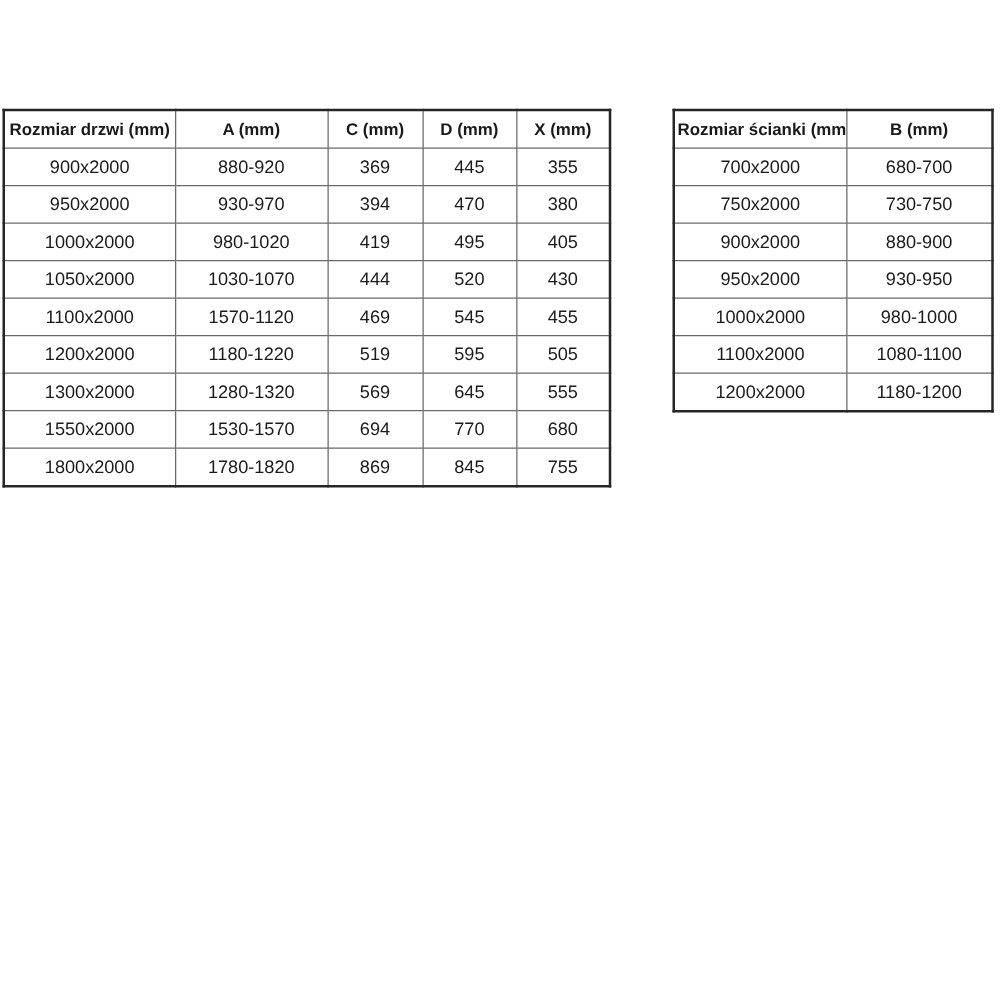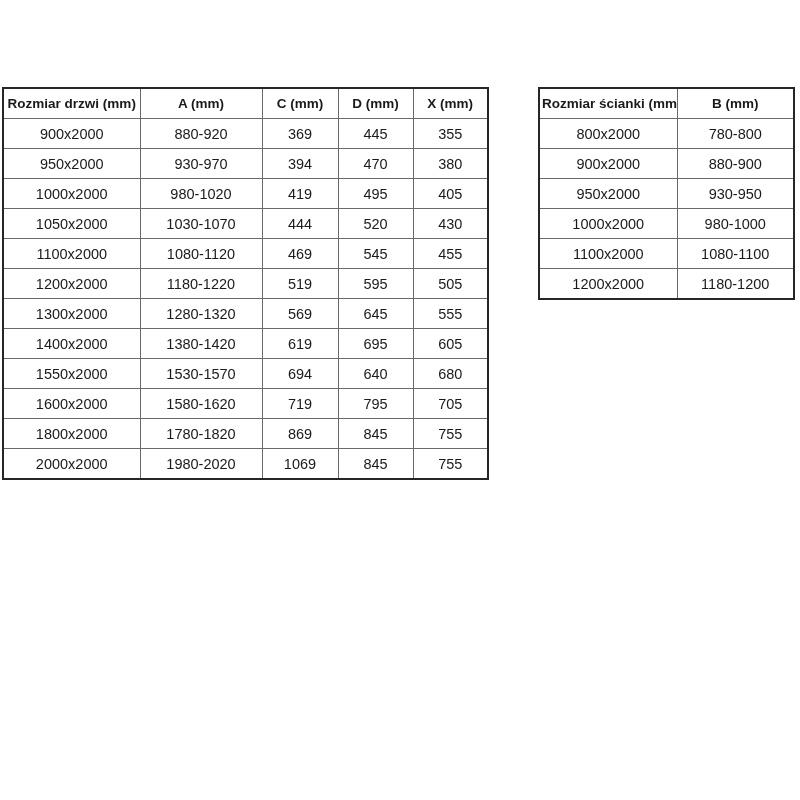--- a/index.html
+++ b/index.html
@@ -98,92 +98,75 @@
         </tr>
         <tr>
           <td>1050x2000</td>
           <td>1030-1070</td>
           <td>444</td>
           <td>520</td>
           <td>430</td>
         </tr>
         <tr>
           <td>1100x2000</td>
-          <td>1080-1120</td>
+          <td>1570-1120</td>
           <td>469</td>
           <td>545</td>
           <td>455</td>
         </tr>
         <tr>
           <td>1200x2000</td>
           <td>1180-1220</td>
           <td>519</td>
           <td>595</td>
           <td>505</td>
         </tr>
         <tr>
           <td>1300x2000</td>
           <td>1280-1320</td>
           <td>569</td>
           <td>645</td>
           <td>555</td>
         </tr>
         <tr>
-          <td>1400x2000</td>
-          <td>1380-1420</td>
-          <td>619</td>
-          <td>695</td>
-          <td>605</td>
-        </tr>
-        <tr>
           <td>1550x2000</td>
           <td>1530-1570</td>
           <td>694</td>
-          <td>640</td>
+          <td>770</td>
           <td>680</td>
-        </tr>
-        <tr>
-          <td>1600x2000</td>
-          <td>1580-1620</td>
-          <td>719</td>
-          <td>795</td>
-          <td>705</td>
         </tr>
         <tr>
           <td>1800x2000</td>
           <td>1780-1820</td>
           <td>869</td>
-          <td>845</td>
-          <td>755</td>
-        </tr>
-        <tr>
-          <td>2000x2000</td>
-          <td>1980-2020</td>
-          <td>1069</td>
           <td>845</td>
           <td>755</td>
         </tr>
       </tbody>
     </table>
 
   <table class="spec tbl-wall">
     <colgroup>
       <col style="width:138px">
       <col style="width:117px">
     </colgroup>
   <thead>
         <tr>
           <th>Rozmiar ścianki (mm)</th>
           <th>B (mm)</th>
         </tr>
       </thead>
       <tbody>
         <tr>
-          <td>800x2000</td>
-          <td>780-800</td>
+          <td>700x2000</td>
+          <td>680-700</td>
+        </tr>
+        <tr>
+          <td>750x2000</td>
+          <td>730-750</td>
         </tr>
         <tr>
           <td>900x2000</td>
           <td>880-900</td>
         </tr>
         <tr>
           <td>950x2000</td>
           <td>930-950</td>
         </tr>
         <tr>

